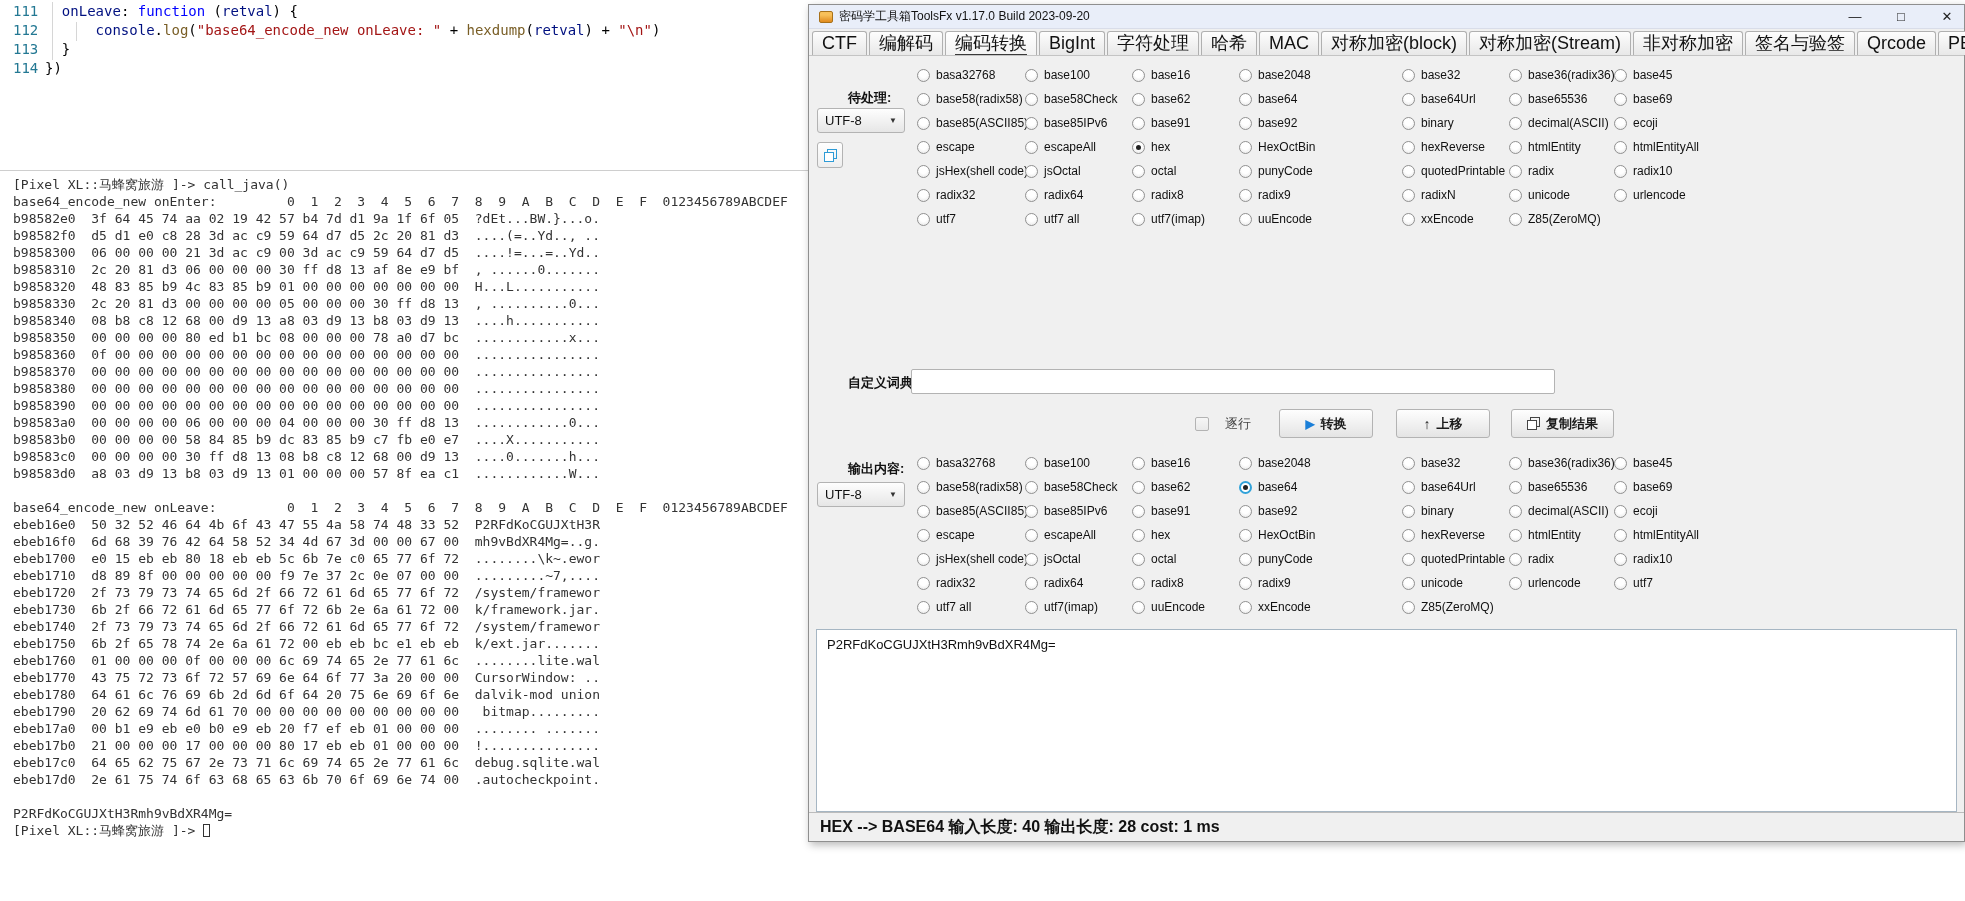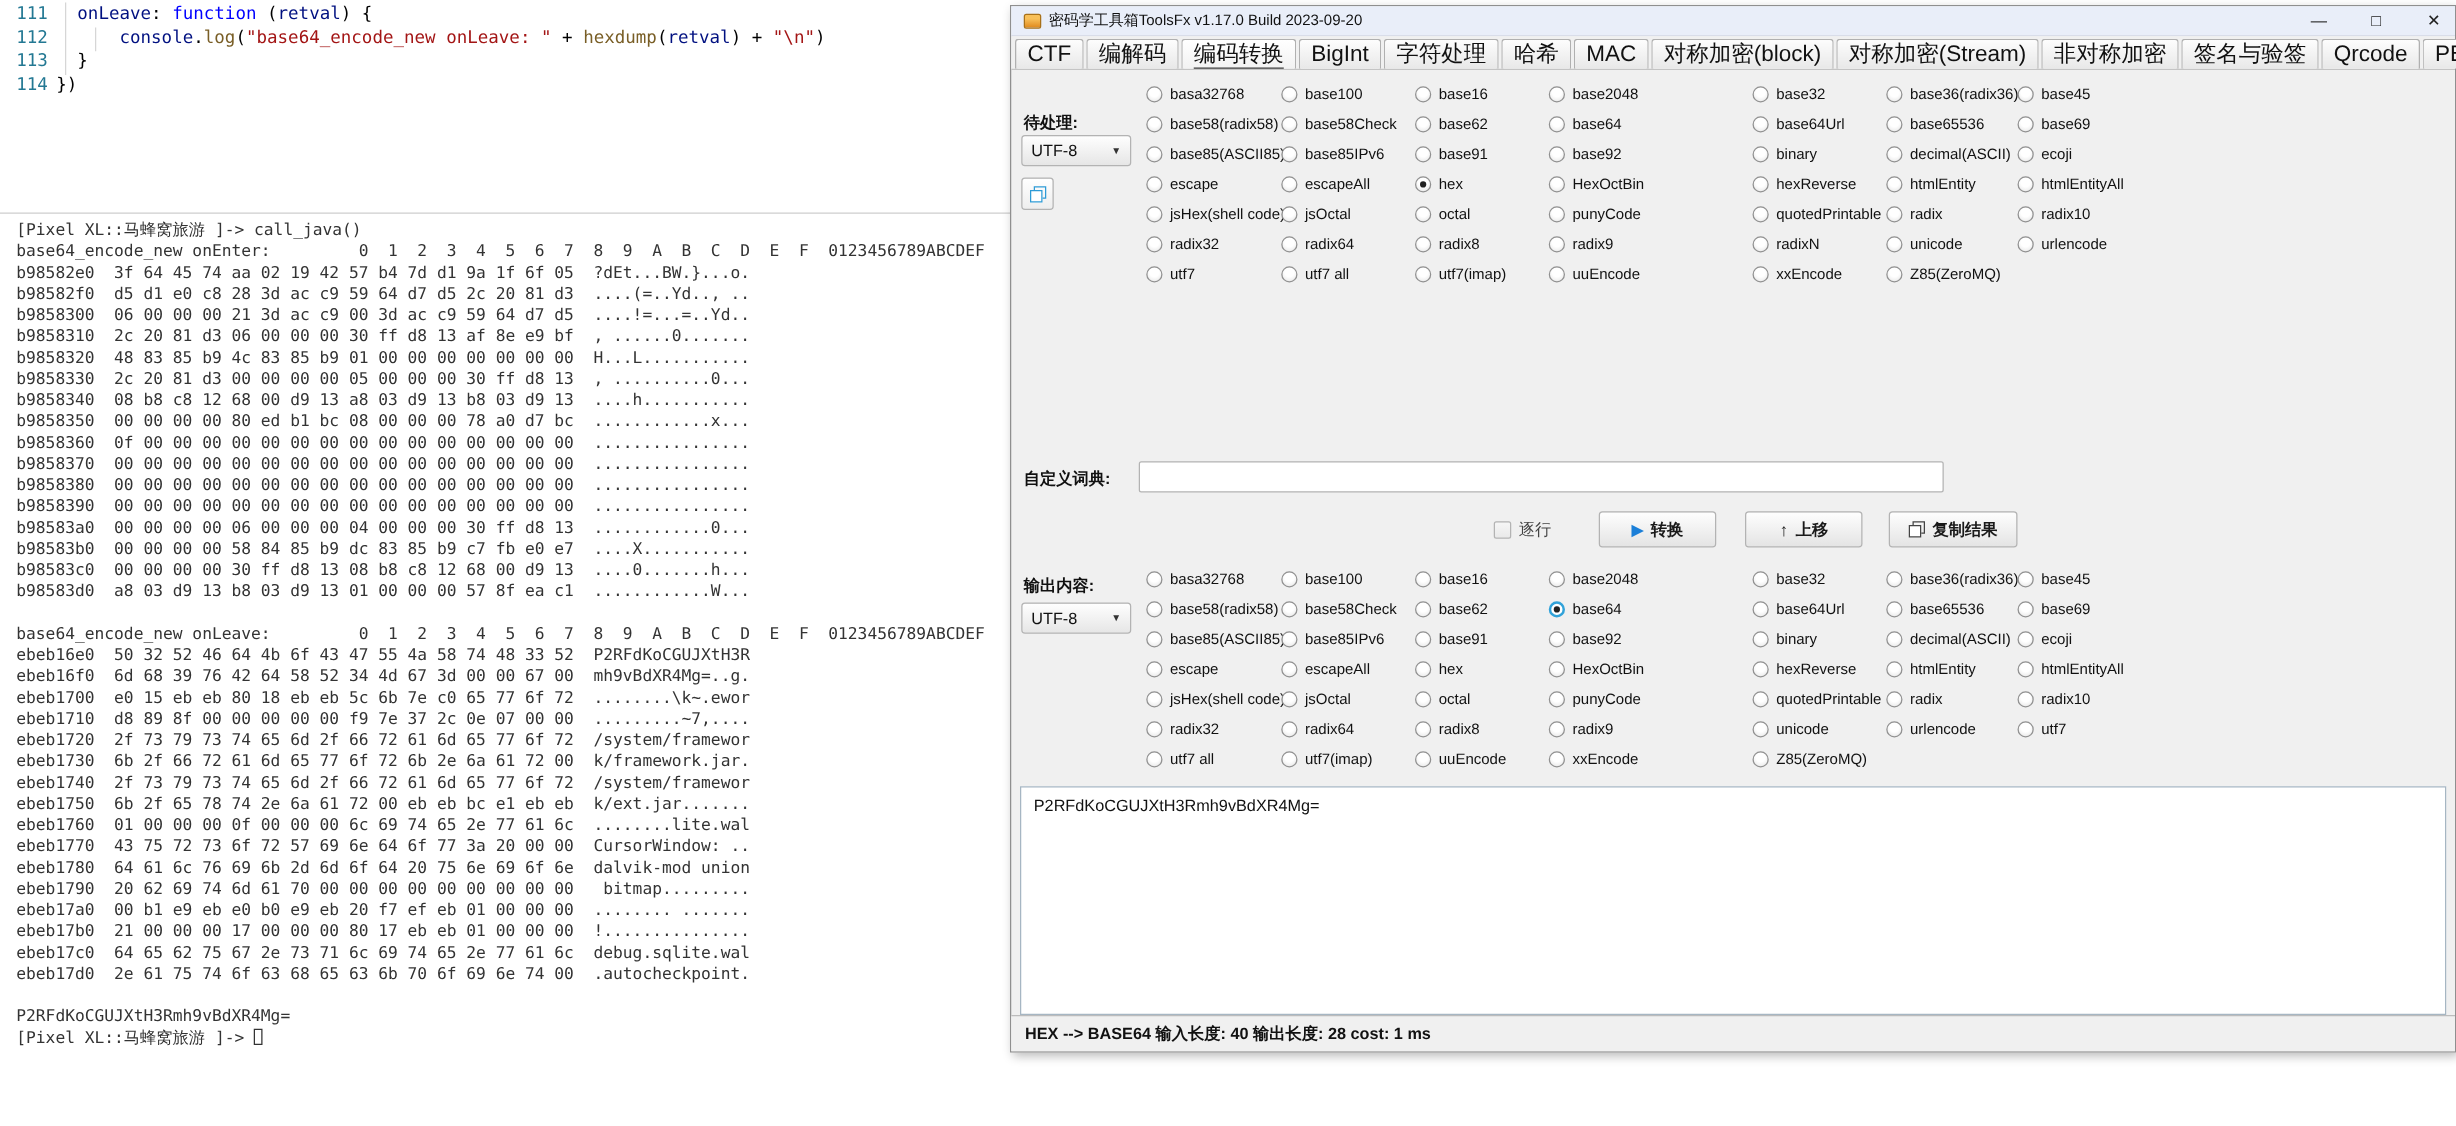--- a/index.html
+++ b/index.html
@@ -53,21 +53,21 @@
 
   .apptabs { position:absolute; left:0; top:24px; width:100%; height:27px;
     display:flex; align-items:flex-end; gap:2px; padding-left:3px;
     background:#f0f0f0; border-bottom:1px solid #c4c4c4; }
   .apptab { height:24px; line-height:22px; padding:0 9px; font-size:18px;
     background:linear-gradient(#fdfdfd,#e8e8e8); border:1px solid #b0b0b0;
     border-bottom:none; border-radius:3px 3px 0 0; white-space:nowrap; color:#111; }
   .apptab.active { background:linear-gradient(#ffffff,#f2f2f2); }
   .apptab.active span { border-bottom:1px solid #3a3a3a; padding-bottom:1px; }
 
-  .sec-label { position:absolute; font-size:13px; font-weight:bold; color:#111; }
+  .sec-label { position:absolute; font-size:13px; font-weight:bold; color:#111;margin-left:29px; }
   .combo { position:absolute; width:88px; height:25px; display:flex; align-items:center;
     padding:0 7px; font-size:13px; color:#111; border:1px solid #b3b3b3; border-radius:3px;
     background:linear-gradient(#fefefe,#e6e6e6); }
   .combo .arrow { margin-left:auto; font-size:8px; color:#333; }
 
   .mini-btn { position:absolute; width:26px; height:26px; border:1px solid #b3b3b3;
     border-radius:3px; background:linear-gradient(#ffffff,#eeeeee);
     display:flex; align-items:center; justify-content:center; }
 
   .copy-ic { position:relative; width:13px; height:13px; color:#2e9bd6; }
@@ -90,34 +90,34 @@
     border-radius:50%; background:#222; }
   .rlabel { font-size:12px; color:#111; white-space:nowrap; }
 
   .textbox { position:absolute; background:#fff; border:1px solid #a6b6c3;
     font-size:13px; color:#111; padding:7px 10px; white-space:pre-wrap;
     font-family:"Liberation Sans", sans-serif; }
 
   .dict-input { position:absolute; background:#fff; border:1px solid #b3b3b3;
     border-radius:2px; }
 
-  .chk-row { position:absolute; display:flex; align-items:center; gap:6px;
+  .chk-row { position:absolute; display:flex; align-items:center; gap:16px;
     font-size:13px; color:#444; }
   .chk-box { width:14px; height:14px; border:1px solid #b3b3b3; border-radius:2px;
     background:linear-gradient(#f6f6f6,#e9e9e9); }
 
   .btn { position:absolute; height:29px; display:flex; align-items:center; justify-content:center;
     gap:6px; background:linear-gradient(#fefefe,#e4e4e4); border:1px solid #b3b3b3;
     border-radius:3px; font-size:13px; font-weight:bold; color:#1a1a1a; }
   .play-ic { color:#1b7fd8; font-size:12px; }
   .up-ic { font-size:14px; font-weight:bold; color:#222; }
 
   .statusbar { position:absolute; left:0; top:807px; width:100%; height:29px;
     border-top:1px solid #bcbcbc; background:#f0f0f0; line-height:28px;
-    padding-left:11px; font-size:13px; font-weight:bold; color:#111; }
+    padding-left:11px; font-size:16px; font-weight:bold; color:#111; }
 </style>
 </head>
 <body>
 
 <div class="editor">
   <div id="code-lines">
       <div class="code-line"><span class="gutter">111</span><span class="code-text"><span class="c-pl">  </span><span class="c-prop">onLeave</span><span class="c-pl">: </span><span class="c-kw">function</span><span class="c-pl"> (</span><span class="c-var">retval</span><span class="c-pl">) {</span></span></div>
       <div class="code-line"><span class="gutter">112</span><span class="code-text"><span class="c-pl">      </span><span class="c-var">console</span><span class="c-pl">.</span><span class="c-fn">log</span><span class="c-pl">(</span><span class="c-str">"base64_encode_new onLeave: "</span><span class="c-pl"> + </span><span class="c-fn">hexdump</span><span class="c-pl">(</span><span class="c-var">retval</span><span class="c-pl">) + </span><span class="c-str">"\n"</span><span class="c-pl">)</span></span></div>
       <div class="code-line"><span class="gutter">113</span><span class="code-text"><span class="c-pl">  }</span></span></div>
       <div class="code-line"><span class="gutter">114</span><span class="code-text"><span class="c-pl">})</span></span></div>

